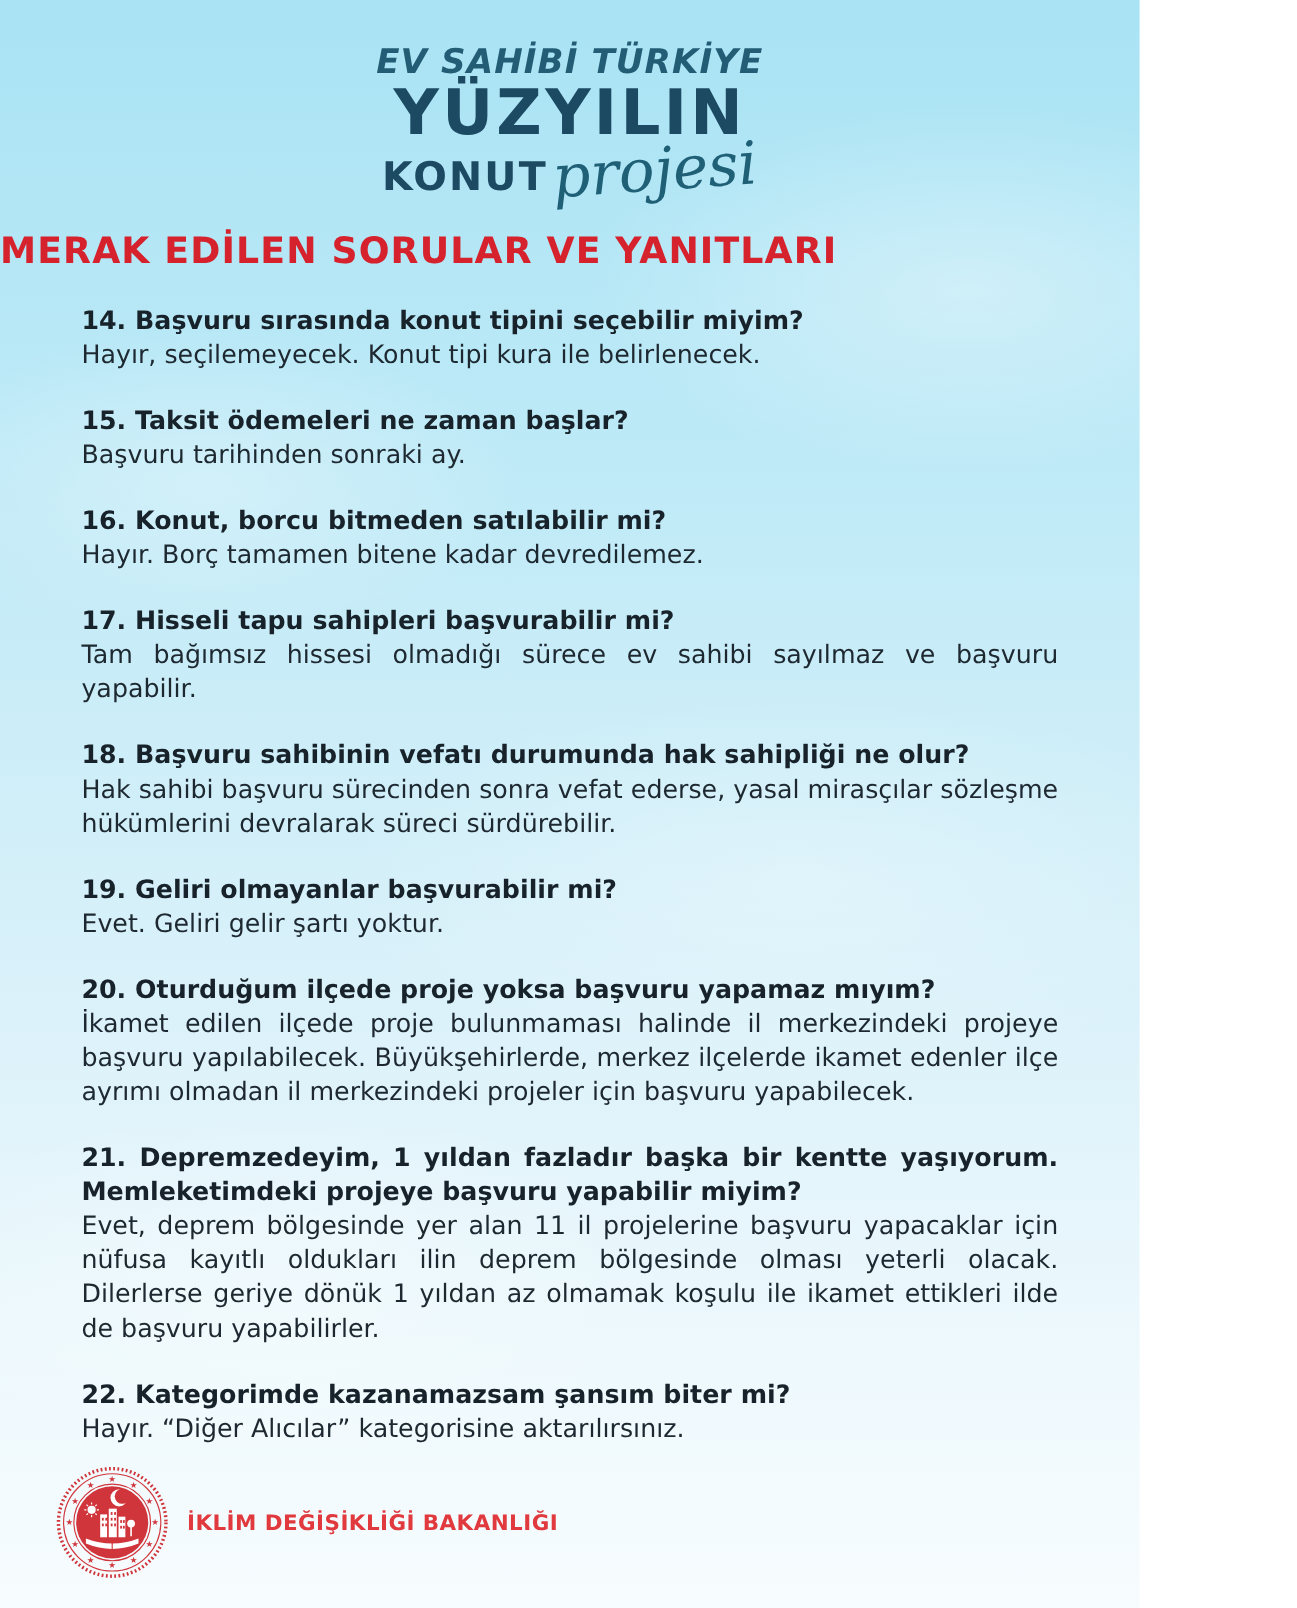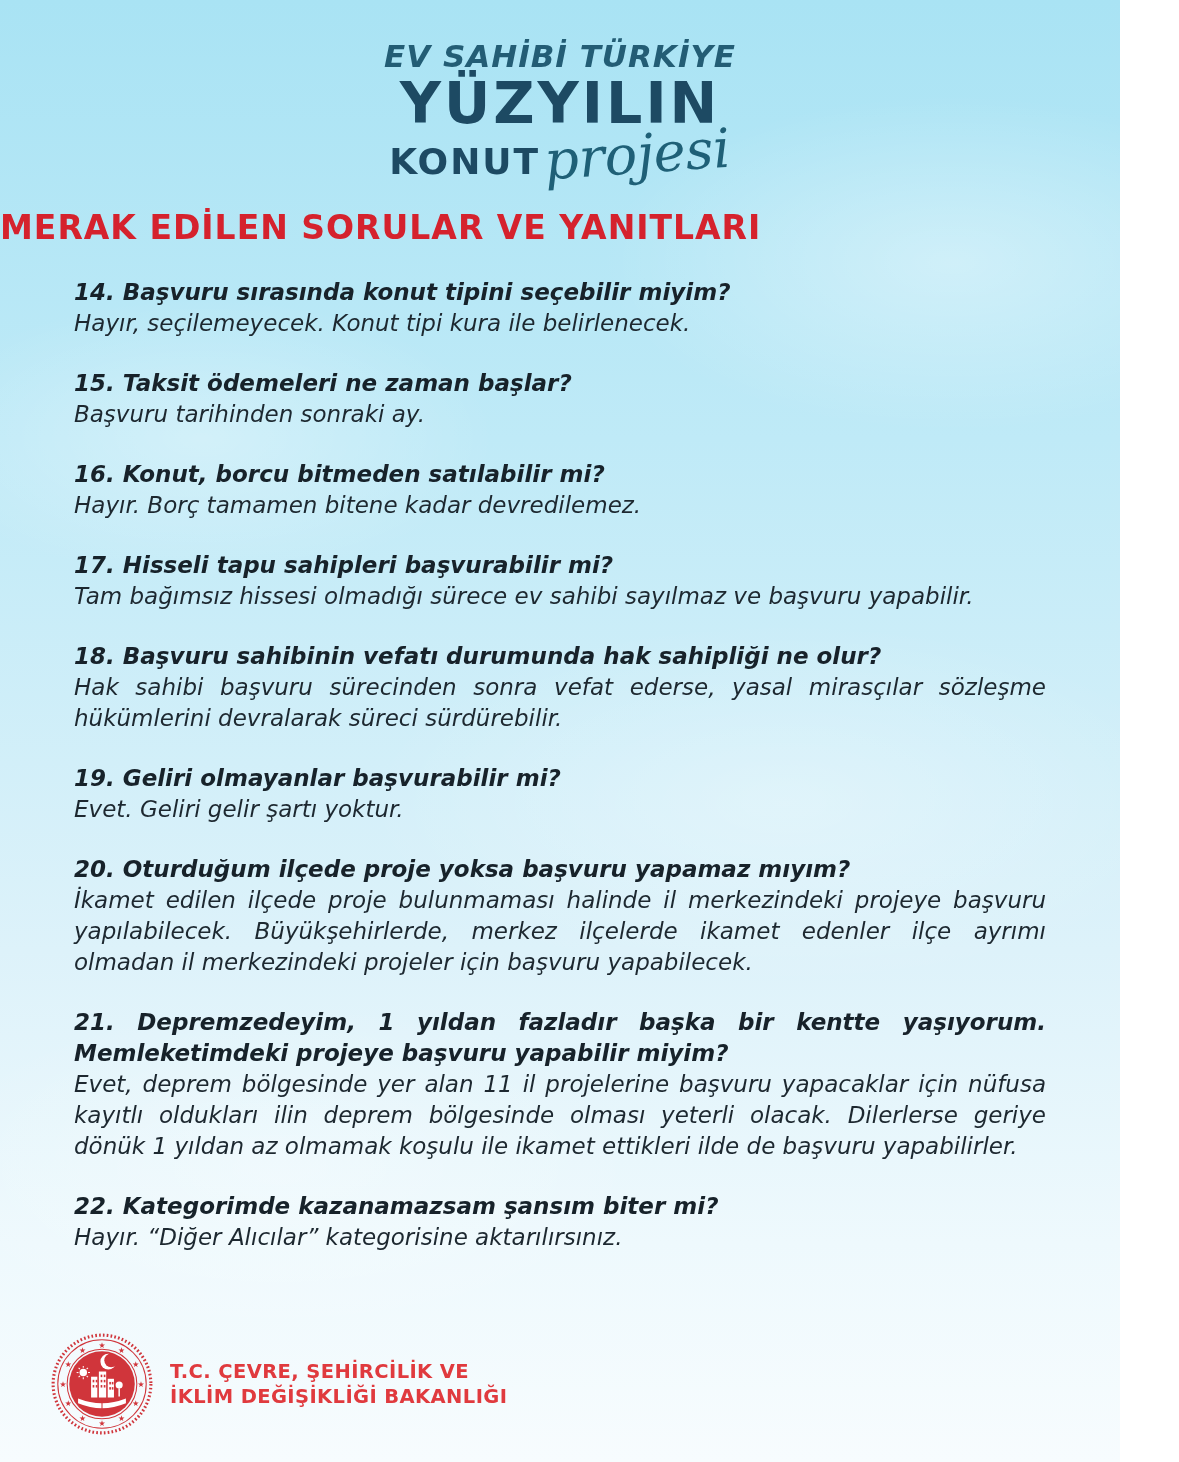--- a/index.html
+++ b/index.html
@@ -1,21 +1,21 @@
 <!DOCTYPE html>
 <html lang="tr"><head>
 <meta charset="utf-8">
 <style>
   * { margin:0; padding:0; box-sizing:border-box; }
   html,body { width:1179px; }
   body { font-family:"DejaVu Sans","Liberation Sans",sans-serif; }
 
   .page {
     position:relative;
-    width:1120px; height:1462px;
+    width:1036px; height:1462px;
     overflow:hidden;
     background:
       radial-gradient(420px 200px at 18% 30%, rgba(255,255,255,.30), rgba(255,255,255,0) 70%),
       radial-gradient(500px 240px at 85% 18%, rgba(255,255,255,.35), rgba(255,255,255,0) 70%),
       radial-gradient(600px 260px at 70% 55%, rgba(255,255,255,.28), rgba(255,255,255,0) 70%),
       radial-gradient(520px 240px at 25% 80%, rgba(255,255,255,.30), rgba(255,255,255,0) 70%),
       linear-gradient(180deg,#a9e3f4 0%, #bfeaf7 30%, #ddf2fa 65%, #eef9fd 85%, #f7fcfe 100%);
     color:#1b242b;
   }
 
@@ -39,21 +39,21 @@
     margin-left:4px; transform:rotate(-4deg); line-height:1;
   }
   .page-title {
     margin-top:26px;
     font-size:33px; font-weight:bold;
     color:#d5222d; letter-spacing:1px;
     text-align:left;
   }
 
   
-  .faq { padding:30px 74px 0 74px;font-style:italic; }
+  .faq { padding:30px 74px 0 74px; }
   .qa { margin-bottom:29px; }
   .qa .q {
     font-size:23px; font-weight:bold; line-height:31px;
     text-align:justify; color:#17222a;
   }
   .qa .a {
     font-size:23px; line-height:31px;
     text-align:justify; color:#1d2830;
   }
 
@@ -191,18 +191,17 @@
           <rect x="59.4" y="53" width="1.6" height="2.4"></rect>
       </g>
 
       <circle cx="66.5" cy="51" r="3.4" fill="#ffffff"></circle>
       <line x1="66.5" y1="54" x2="66.5" y2="62" stroke="#ffffff" stroke-width="1.4"></line>
 
       <path d="M27,64 Q50,73 73,64 L73,68.5 Q50,78 27,68.5 Z" fill="#ffffff"></path>
       <path d="M50,66 L50,74" stroke="#d0353b" stroke-width="1"></path>
     </svg>
     <div class="ministry">
-      <div>T.C. ÇEVRE, ŞEHİRCİLİK VE</div>
       <div>İKLİM DEĞİŞİKLİĞİ BAKANLIĞI</div>
     </div>
   </div>
 
 </div>
 
 </body></html>

